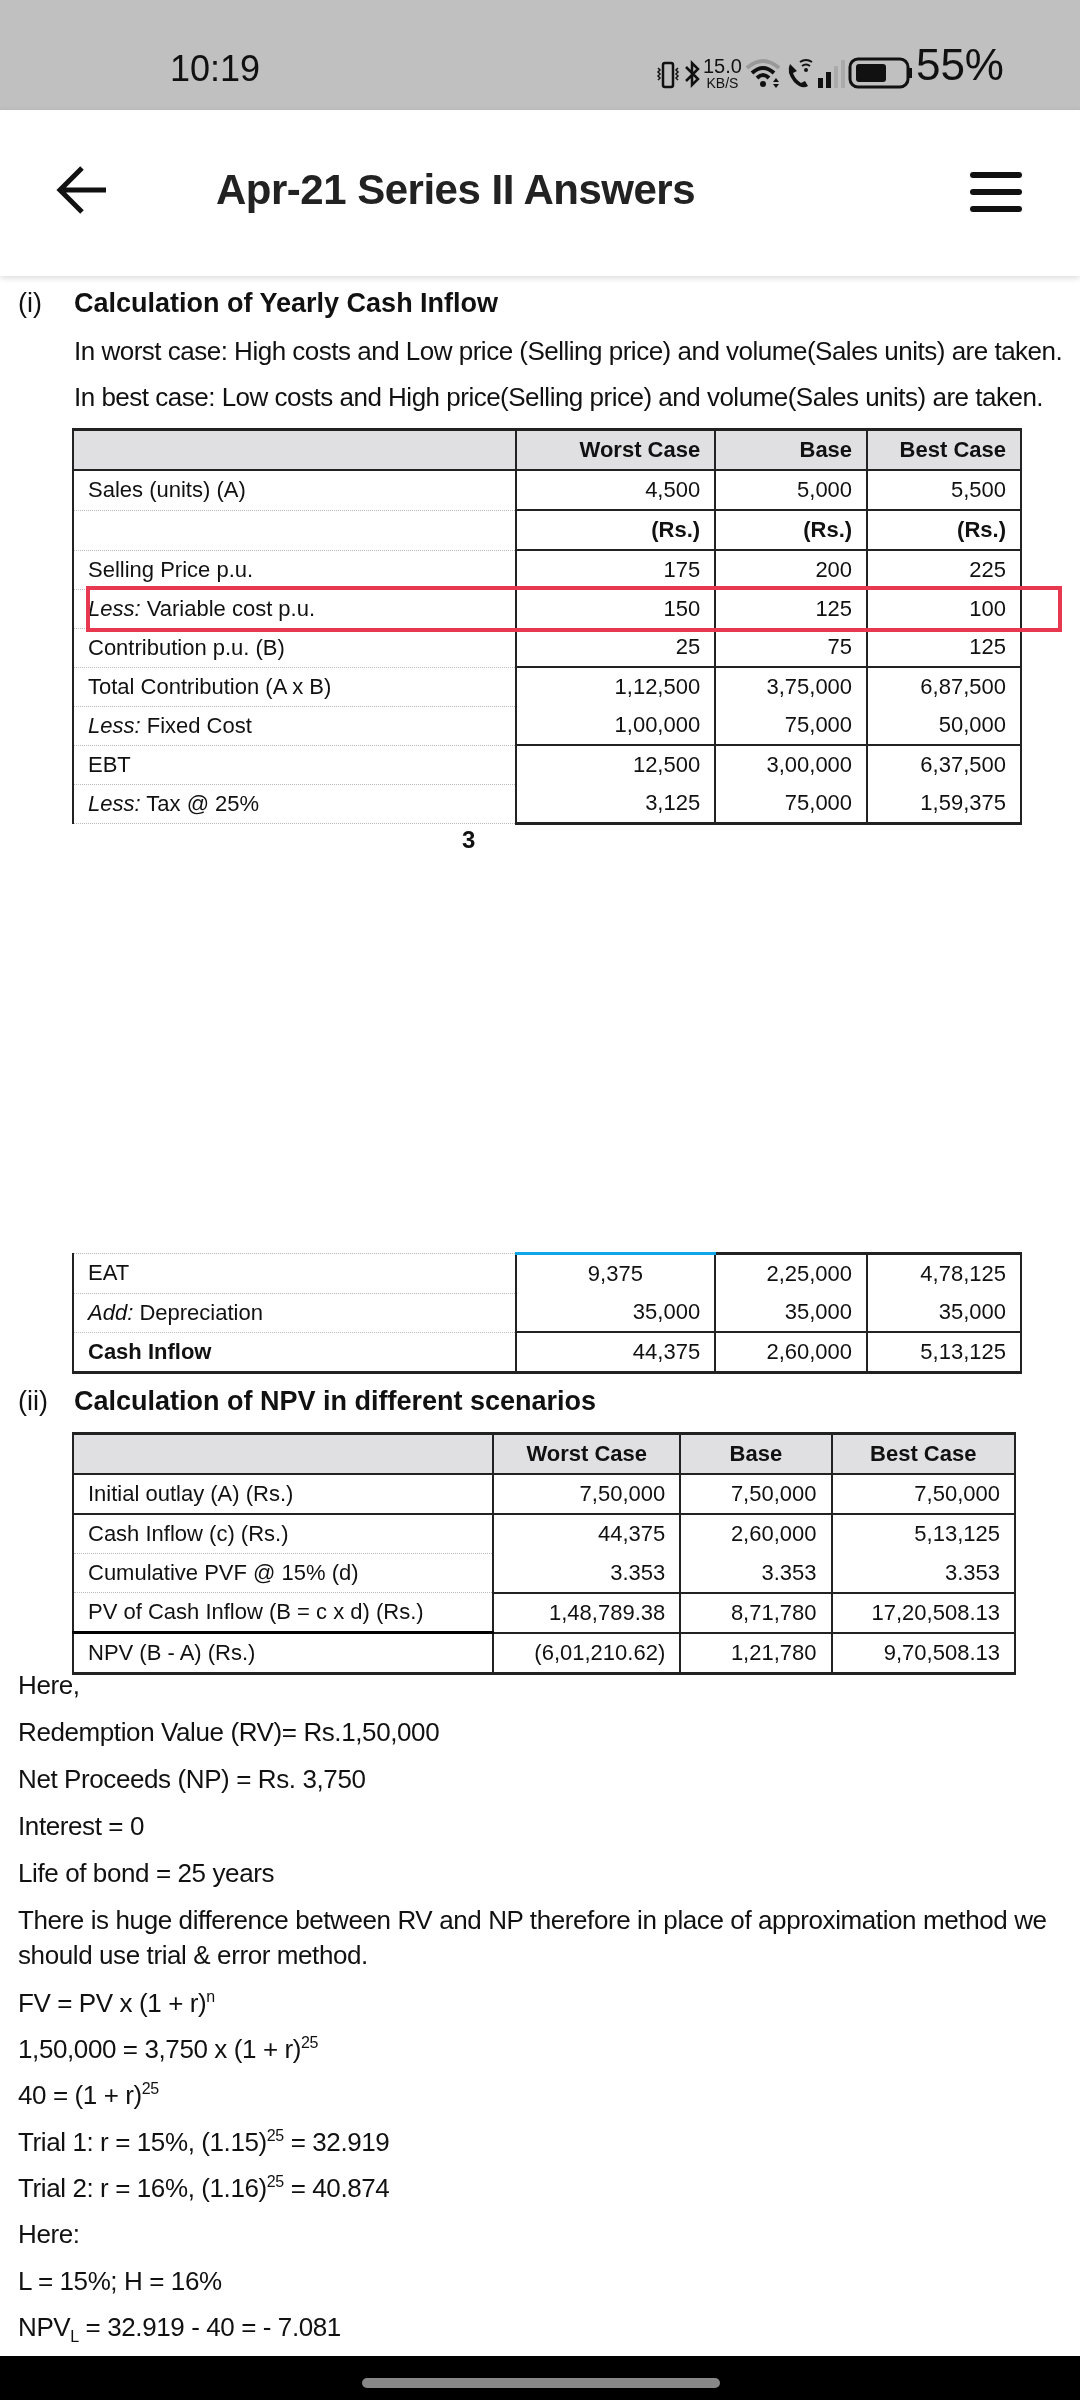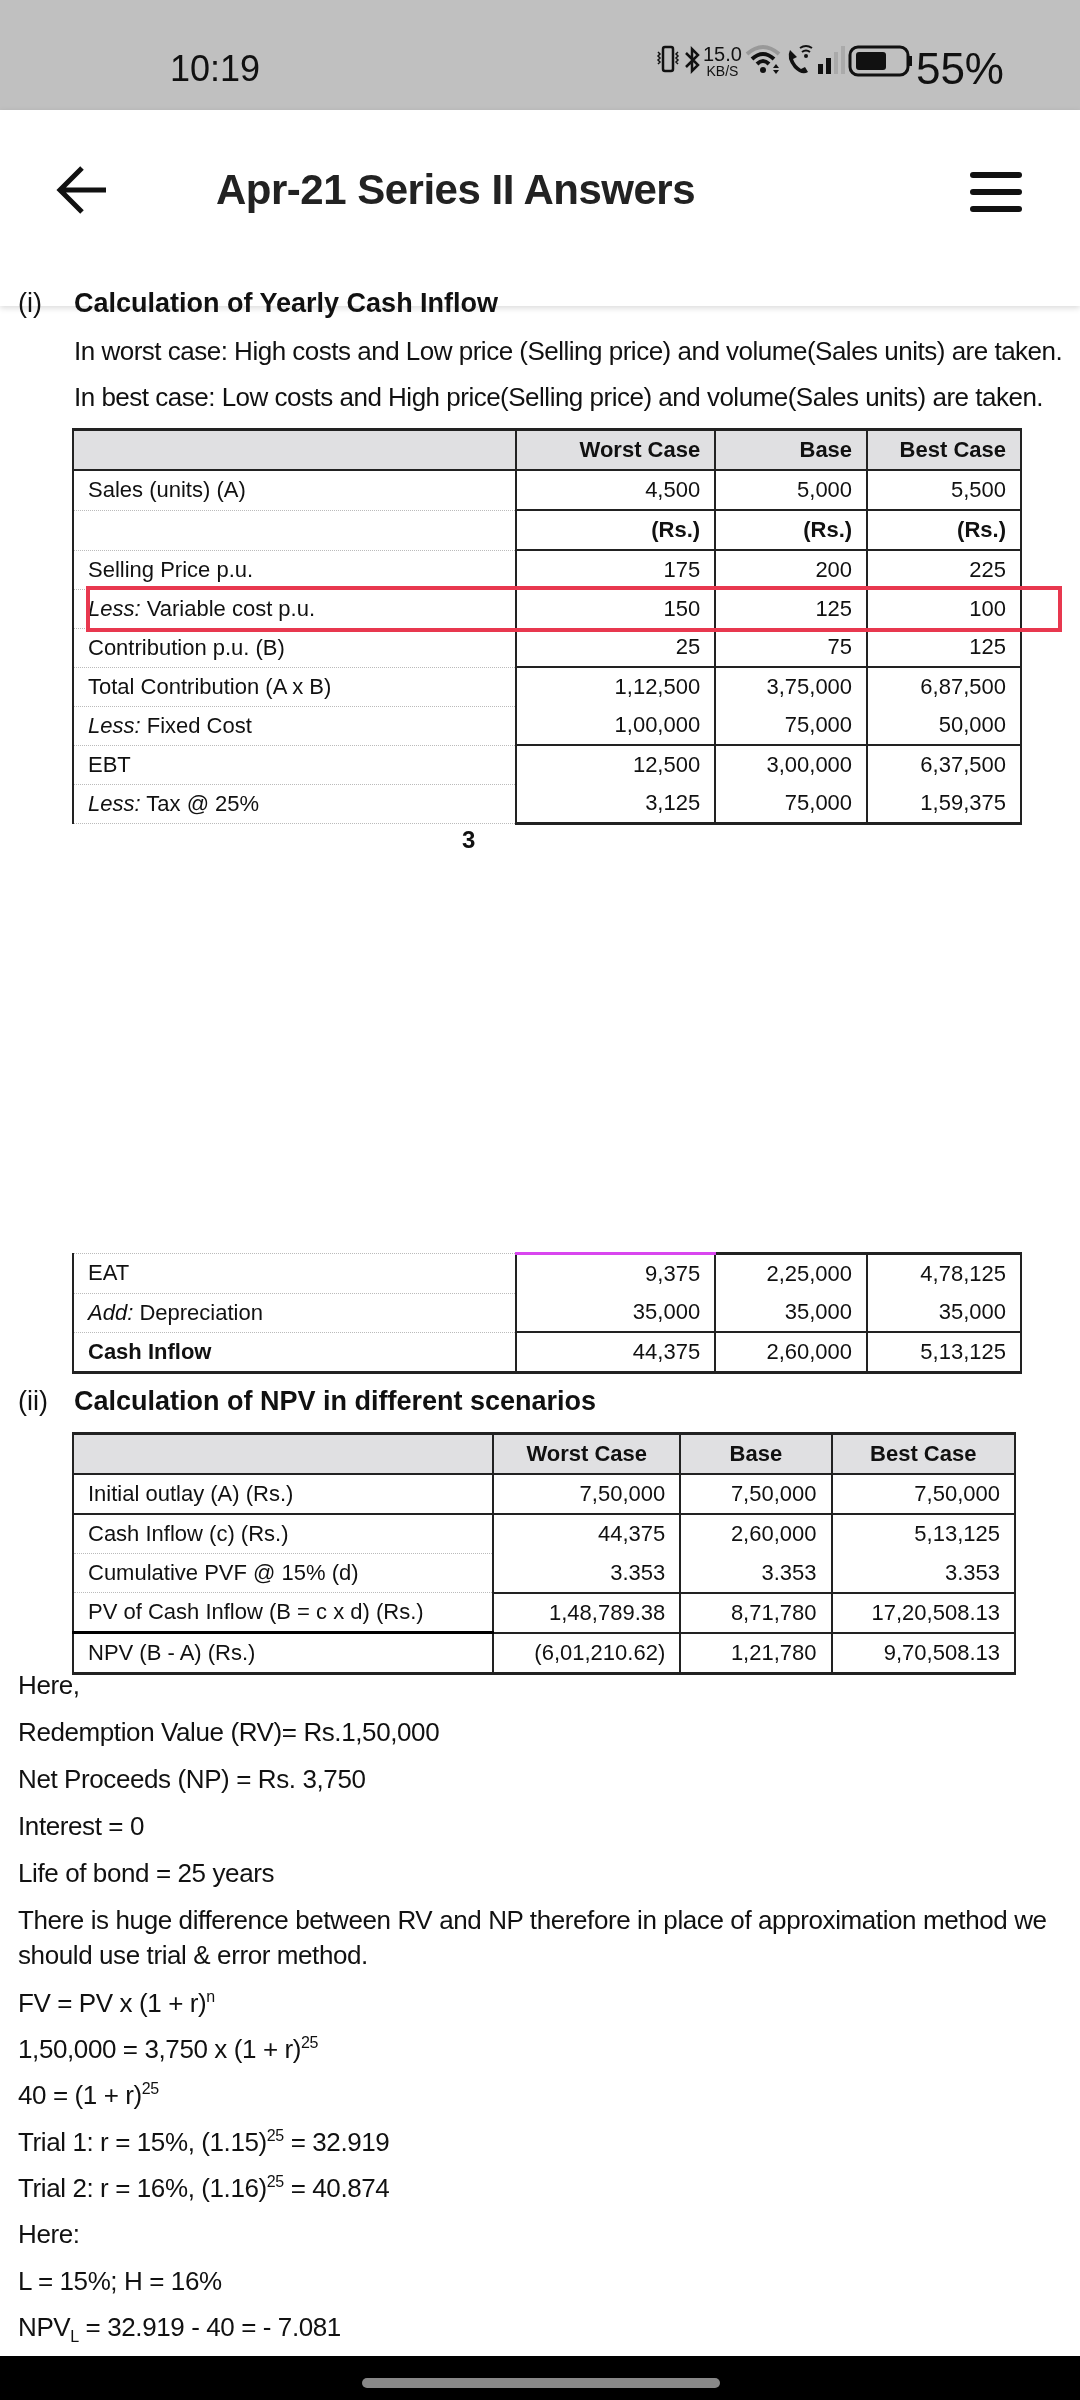--- a/index.html
+++ b/index.html
@@ -1,25 +1,25 @@
 <!DOCTYPE html>
 <html><head>
 <meta charset="utf-8">
 <style>
   html, body { margin:0; padding:0; }
   body { width:1080px; height:2400px; position:relative; overflow:hidden; background:#fff; font-family:"Liberation Sans", sans-serif; color:#111; }
   .statusbar { position:absolute; left:0; top:0; width:1080px; height:110px; background:#c0c0c0; }
   .sb-time { position:absolute; left:170px; top:48px; font-size:36px; color:#111; }
-  .sb-icons { position:absolute; right:0; top:44px; height:46px; display:flex; align-items:flex-start; gap:2px; padding-right:76px; }
+  .sb-icons { position:absolute; right:0; top:44px; height:46px; display:flex; align-items:flex-end; gap:2px; padding-right:76px; }
   .sb-icon { display:inline-flex; align-items:center; justify-content:center; color:#111; }
   .sb-speed { display:flex; flex-direction:column; align-items:center; line-height:1; }
   .sb-speed .n { font-size:20px; }
   .sb-speed .u { font-size:14px; }
   .sb-batt-pct { font-size:44px; color:#111; }
-  .appbar { position:absolute; left:0; top:110px; width:1080px; height:196px; background:#fff; box-shadow:0 2px 6px rgba(0,0,0,0.15); }
+  .appbar { position:absolute; left:0; top:110px; width:1080px; height:166px; background:#fff; box-shadow:0 2px 6px rgba(0,0,0,0.15); }
   .back-btn { position:absolute; left:52px; top:50px; width:60px; height:60px; }
   .app-title { position:absolute; left:216px; top:56px; font-size:42px; font-weight:bold; color:#222; letter-spacing:-0.5px; }
   .menu-btn { position:absolute; left:968px; top:60px; width:56px; height:44px; }
   .sec-head { position:absolute; font-size:27px; font-weight:bold; }
   .sec-head .num { position:absolute; left:0; font-weight:normal; }
   .sec-head .txt { position:absolute; left:56px; white-space:nowrap; }
   .para { position:absolute; left:74px; font-size:26px; white-space:nowrap; letter-spacing:-0.5px; }
   table.fin { position:absolute; border-collapse:collapse; font-size:22px; }
   table.fin td { height:38px; padding:0 14px; white-space:nowrap; }
   table.fin td.lbl { text-align:left; border-bottom:1px dotted #bbb; }
@@ -195,21 +195,21 @@
 <table class="fin" style="left:72px; top:1252px; width:950px;">
   <colgroup>
       <col style="width:444px">
       <col style="width:200px">
       <col style="width:152px">
       <col style="width:154px">
     </colgroup>
   <tbody>
       <tr>
     <td class="lbl left-edge" style="border-top:1px dotted #bbb;"><span>EAT</span></td>
-    <td class="val" style="border-top:3px solid #d946ef;">9,375</td>
+    <td class="val" style="border-top:3px solid #0ea5e9;text-align:center;">9,375</td>
     <td class="val" style="border-top:3px solid #222;">2,25,000</td>
     <td class="val" style="border-top:3px solid #222;">4,78,125</td>
   </tr>
   <tr>
     <td class="lbl left-edge"><span class="it">Add:</span><span> Depreciation</span></td>
     <td class="val">35,000</td>
     <td class="val">35,000</td>
     <td class="val">35,000</td>
   </tr>
   <tr class="topline">

